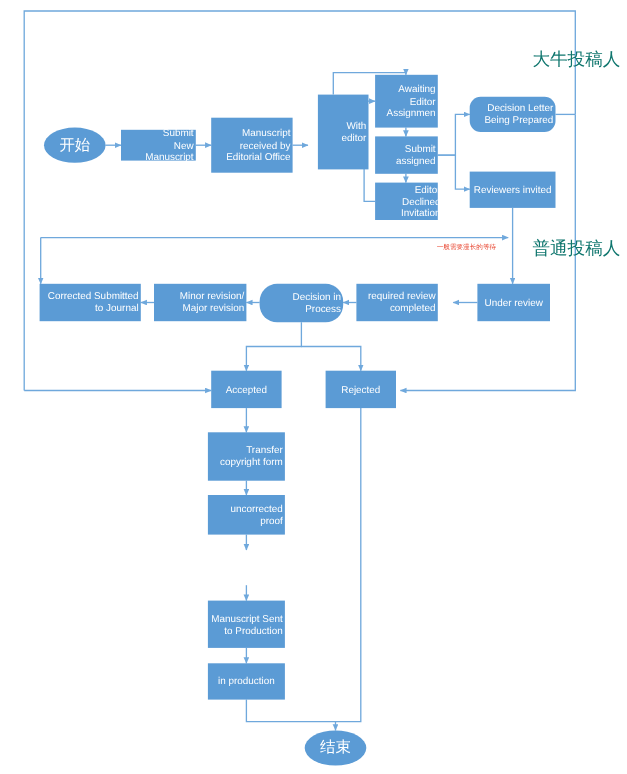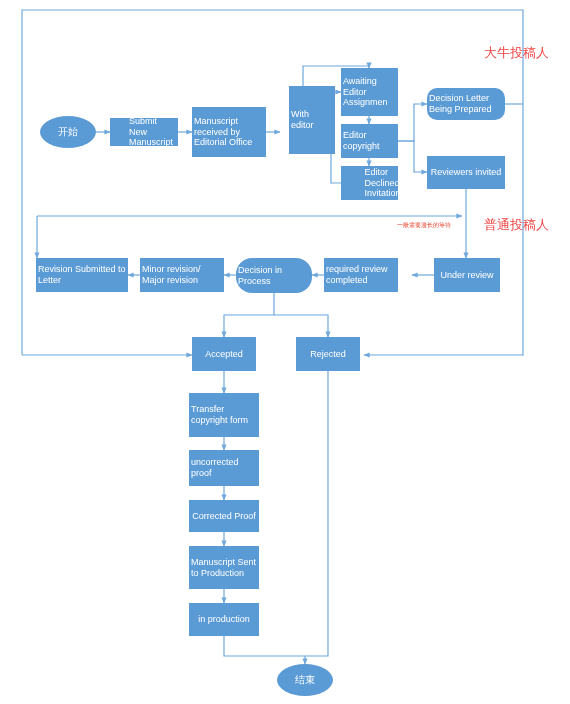--- a/index.html
+++ b/index.html
@@ -27,37 +27,37 @@
     pointer-events: none;
   }
   .node {
     position: absolute;
     box-sizing: border-box;
     background: #5B9BD5;
     color: #ffffff;
     display: flex;
     align-items: center;
     justify-content: center;
-    text-align: left;
+    text-align: right;
     line-height: 1.18;
     font-size: 9px;
     padding: 1px 2px;
     z-index: 3;
   }
   .node.term {
     border-radius: 50%;
-    font-size: 10px;
+    font-size: 14px;
   }
   .node.cjk {
     font-family: "DejaVu Sans", sans-serif;
   }
   .swim-label {
     position: absolute;
-    color: #ef4444;
-    font-size: 13px;
+    color: #0f766e;
+    font-size: 16px;
     font-family: Liberation Mono, monospace;
     white-space: nowrap;
     z-index: 4;
   }
   .note-red {
     position: absolute;
     color: #E8412B;
     font-size: 6px;
     line-height: 1.15;
     text-align: center;
@@ -136,47 +136,46 @@
   <div class="node term cjk" style="left:40px; top:116px; width:56px; height:32px;">开始</div>
 
   <div class="node" style="left:110px; top:118px; width:68px; height:28px;padding-left:19px;">Submit New Manuscript</div>
 
   <div class="node" style="left:192px; top:107px; width:74px; height:50px;">Manuscript received by Editorial Office</div>
 
   <div class="node" style="left:289px; top:86px; width:46px; height:68px;">With editor</div>
 
   <div class="node" style="left:341px; top:68px; width:57px; height:48px;">Awaiting Editor Assignmen</div>
 
-  <div class="node" style="left:341px; top:124px; width:57px; height:34px;">Editor copyright</div>
+  <div class="node" style="left:341px; top:124px; width:57px; height:34px;">Submit assigned</div>
 
   <div class="node" style="left:341px; top:166px; width:57px; height:34px;padding-left:28px;">Editor Declined Invitation</div>
 
   <div class="node" style="left:427px; top:88px; width:78px; height:32px;border-radius:10px;">Decision Letter Being Prepared</div>
 
   <div class="node" style="left:427px; top:156px; width:78px; height:33px;">Reviewers invited</div>
 
   <div class="node" style="left:434px; top:258px; width:66px; height:34px;">Under review</div>
 
   <div class="node" style="left:324px; top:258px; width:74px; height:34px;">required review completed</div>
 
   <div class="node" style="left:236px; top:258px; width:76px; height:35px;border-radius:16px;">Decision in Process</div>
 
   <div class="node" style="left:140px; top:258px; width:84px; height:34px;">Minor revision/ Major revision</div>
 
-  <div class="node" style="left:36px; top:258px; width:92px; height:34px;">Revision Submitted to Letter</div>
+  <div class="node" style="left:36px; top:258px; width:92px; height:34px;">Corrected Submitted to Journal</div>
 
   <div class="node" style="left:192px; top:337px; width:64px; height:34px;">Accepted</div>
 
   <div class="node" style="left:296px; top:337px; width:64px; height:34px;">Rejected</div>
 
   <div class="node" style="left:189px; top:393px; width:70px; height:44px;">Transfer copyright form</div>
 
   <div class="node" style="left:189px; top:450px; width:70px; height:36px;">uncorrected proof</div>
 
-  <div class="node" style="left:189px; top:500px; width:70px; height:32px;">Corrected Proof</div>
 
   <div class="node" style="left:189px; top:546px; width:70px; height:43px;">Manuscript Sent to Production</div>
 
   <div class="node" style="left:189px; top:603px; width:70px; height:33px;">in production</div>
 
   <div class="node term cjk" style="left:277px; top:664px; width:56px; height:32px;">结束</div>
 
   <div class="swim-label" style="left:484px; top:44px;">大牛投稿人</div>
 
   <div class="swim-label" style="left:484px; top:216px;">普通投稿人</div>

